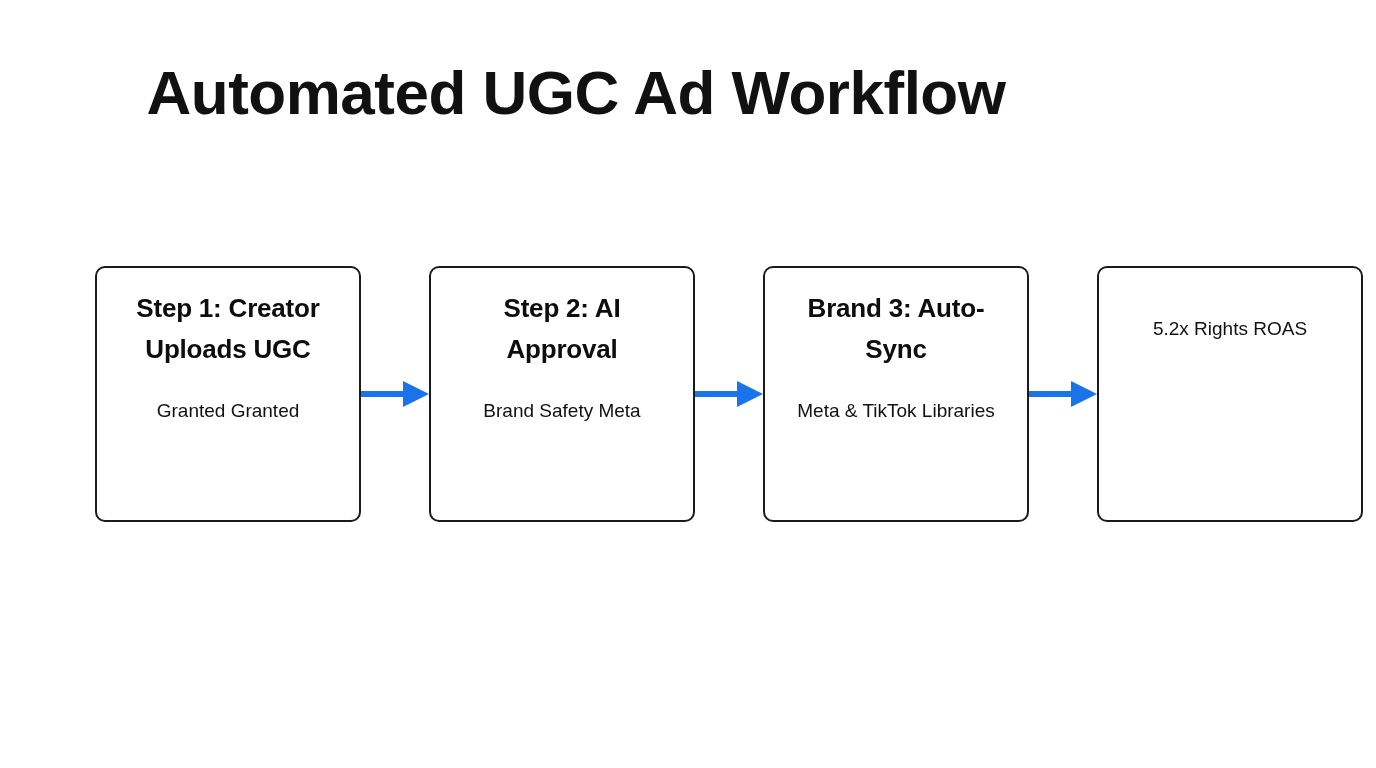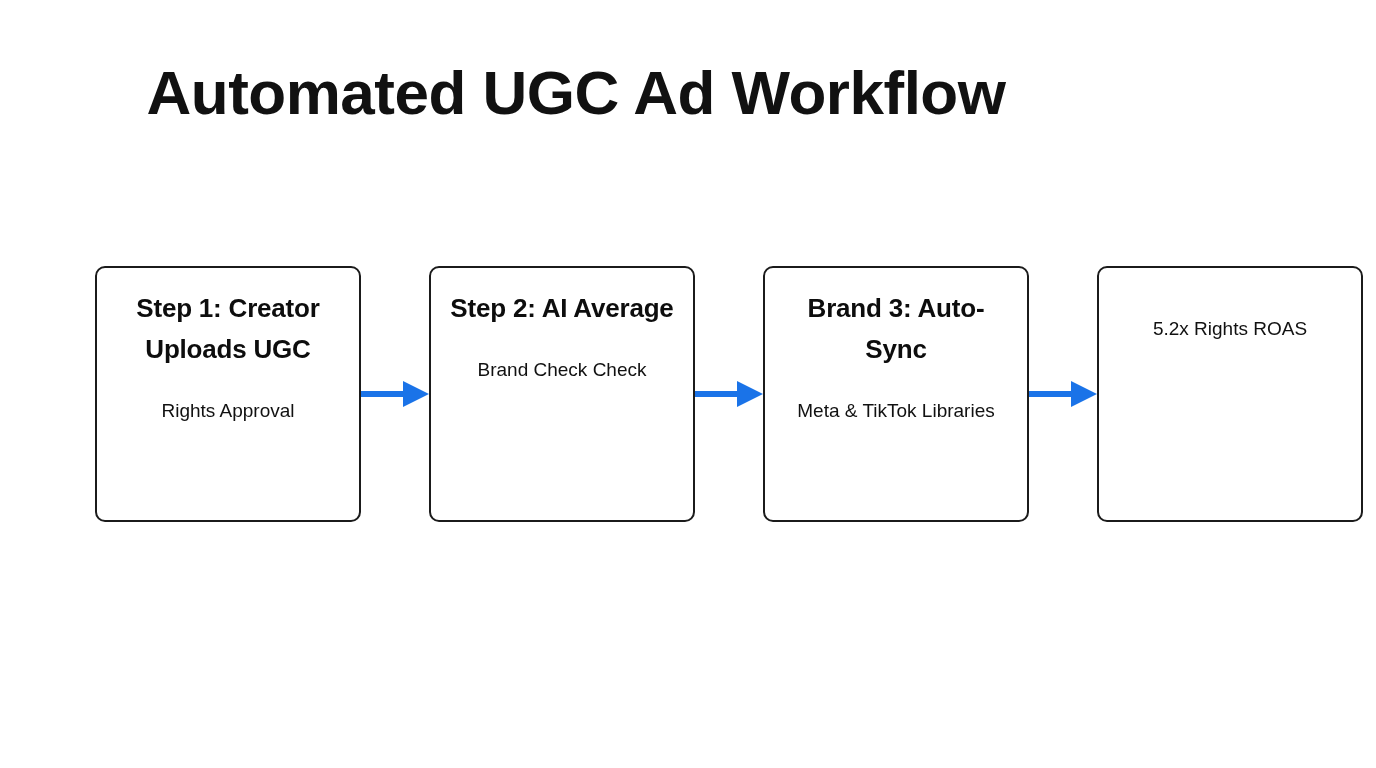--- a/index.html
+++ b/index.html
@@ -103,35 +103,35 @@
 <body>
 
 <div id="canvas">
 
   <div class="page-title">Automated UGC Ad Workflow</div>
 
   <div class="flow-row">
 
     <div class="step-box">
       <div class="step-title">Step 1: Creator Uploads UGC</div>
-      <div class="step-subtitle">Rights Approval</div>
+      <div class="step-subtitle">Granted Granted</div>
     </div>
 
     <div class="connector">
       <span>
         <svg width="68" height="30" viewBox="0 0 68 30" aria-hidden="true">
           <line x1="0" y1="15" x2="46" y2="15" stroke="#1a73e8" stroke-width="6"></line>
           <polygon points="42,2 68,15 42,28" fill="#1a73e8"></polygon>
         </svg>
       </span>
     </div>
 
     <div class="step-box">
-      <div class="step-title">Step 2: AI Average</div>
-      <div class="step-subtitle">Brand Check Check</div>
+      <div class="step-title">Step 2: AI Approval</div>
+      <div class="step-subtitle">Brand Safety Meta</div>
     </div>
 
     <div class="connector">
       <span>
         <svg width="68" height="30" viewBox="0 0 68 30" aria-hidden="true">
           <line x1="0" y1="15" x2="46" y2="15" stroke="#1a73e8" stroke-width="6"></line>
           <polygon points="42,2 68,15 42,28" fill="#1a73e8"></polygon>
         </svg>
       </span>
     </div>

